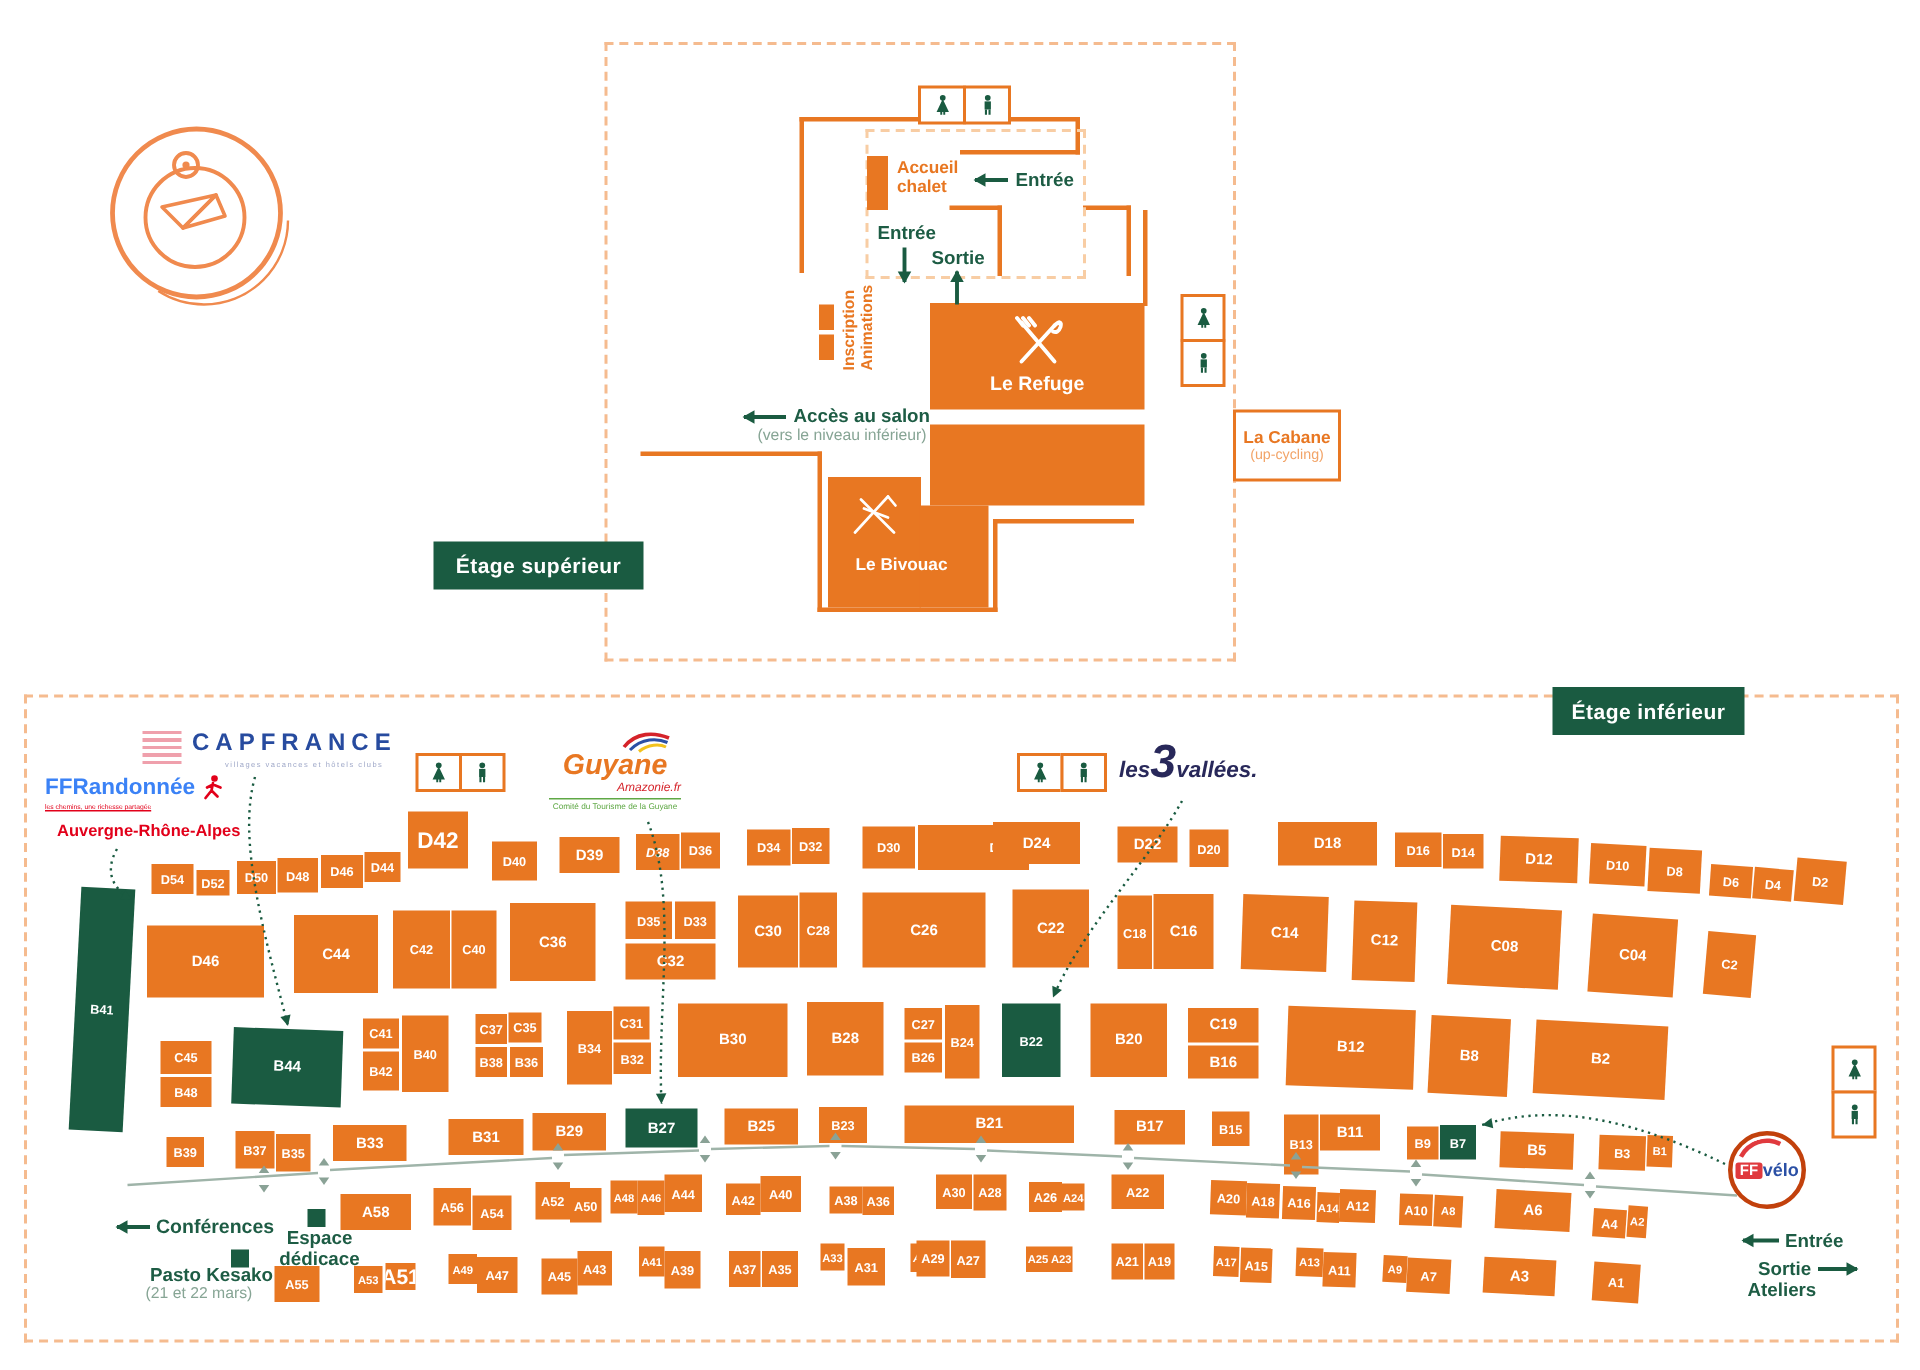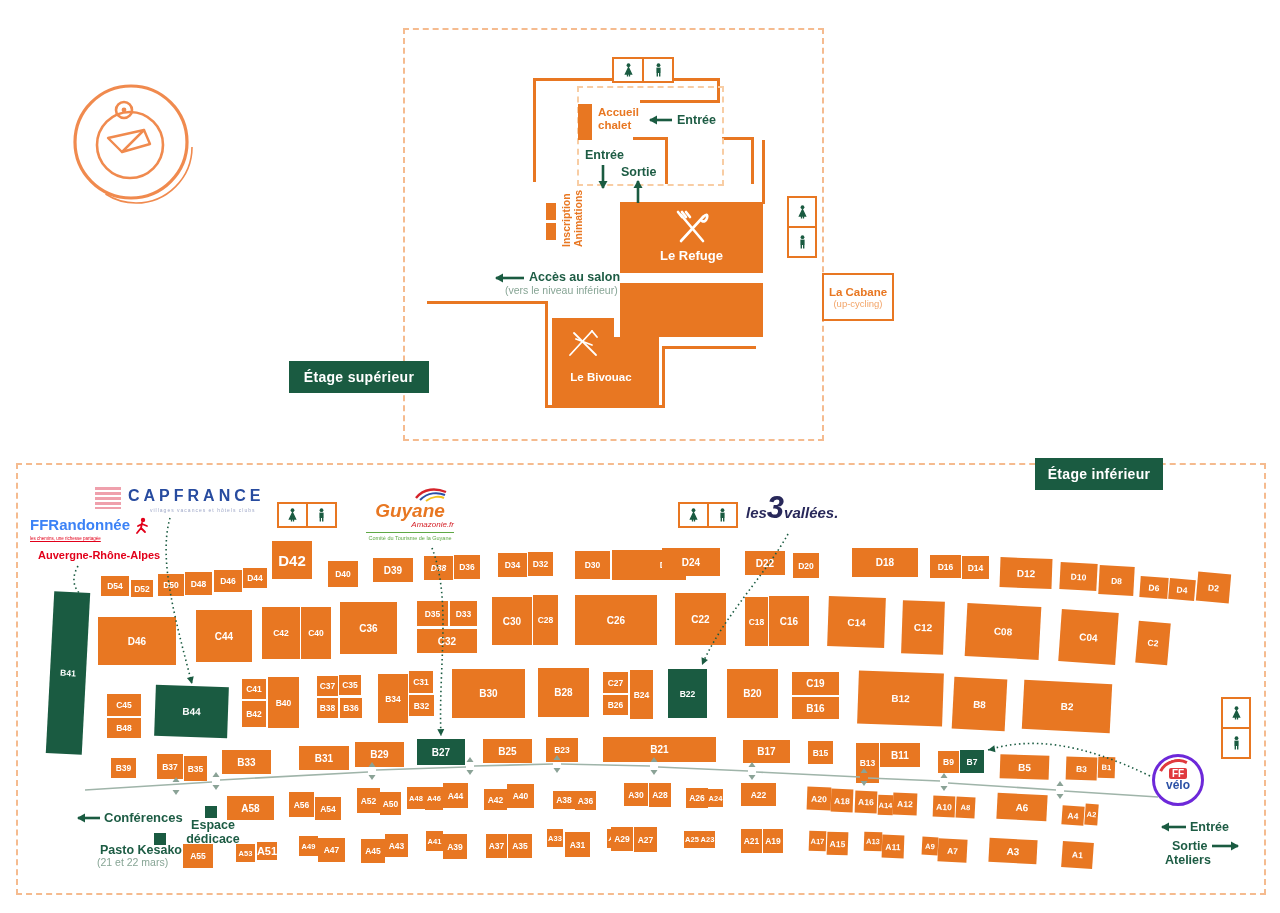--- a/index.html
+++ b/index.html
@@ -41,22 +41,22 @@
   #ffr-tag{color:#E2001A;font-size:4.5px;text-decoration:underline;margin-top:1px;}
   #ffr-region{color:#E2001A;font-size:11px;font-weight:bold;margin-top:8px;margin-left:8px;}
   #guyane{position:absolute;left:366px;top:486px;width:88px;text-align:center;}
   #guy-name{color:#E87722;font-size:19px;font-weight:bold;font-style:italic;line-height:18px;}
   #guy-sub{color:#D5232A;font-size:8px;font-style:italic;text-align:right;}
   #guy-tag{color:#5FA845;font-size:5.5px;border-top:1px solid #5FA845;margin-top:3px;padding-top:2px;}
   #les3vallees{position:absolute;left:746px;top:494px;color:#28285A;display:flex;align-items:baseline;font-style:italic;font-weight:bold;}
   #l3v-pre{font-size:15px;}
   #l3v-num{font-size:31px;line-height:28px;}
   #l3v-post{font-size:15px;}
-  #ffvelo{position:absolute;left:1152px;top:754px;width:46px;height:46px;border:3px solid #6d28d9;
-          border-radius:50%;background:#fff;display:flex;flex-direction:column;align-items:center;
+  #ffvelo{position:absolute;left:1152px;top:754px;width:46px;height:46px;border:3px solid #c2410c;
+          border-radius:50%;background:#fff;display:flex;flex-direction:row;align-items:center;
           justify-content:center;}
   #ffv-arc{position:absolute;inset:2px;border:3px solid transparent;border-top-color:#E03A3E;
            border-radius:50%;transform:rotate(-18deg);}
   #ffv-ff{background:#E03A3E;color:#fff;font-weight:bold;font-size:10px;line-height:11px;
           padding:0 3px;border-radius:2px;}
   #ffv-velo{color:#2B50A5;font-weight:bold;font-size:12px;line-height:13px;}
 </style>
 </head>
 <body>
 
@@ -299,21 +299,21 @@
       <div class="booth" style="left: 855px; top: 791px; width: 22px; height: 22px; font-size: 8.5px; transform: rotate(2deg);">A16</div>
       <div class="booth" style="left: 878px; top: 795px; width: 15px; height: 20px; font-size: 7.5px; transform: rotate(2deg);">A14</div>
       <div class="booth" style="left: 893px; top: 793px; width: 24px; height: 22px; font-size: 8.5px; transform: rotate(2deg);">A12</div>
       <div class="booth" style="left: 933px; top: 796px; width: 22px; height: 21px; font-size: 8.5px; transform: rotate(2deg);">A10</div>
       <div class="booth" style="left: 956px; top: 797px; width: 19px; height: 21px; font-size: 7.5px; transform: rotate(3deg);">A8</div>
       <div class="booth" style="left: 997px; top: 794px; width: 50px; height: 26px; font-size: 10px; transform: rotate(3deg);">A6</div>
       <div class="booth" style="left: 1062px; top: 806px; width: 22px; height: 19px; font-size: 8.5px; transform: rotate(4deg);">A4</div>
       <div class="booth" style="left: 1085px; top: 804px; width: 13px; height: 21px; font-size: 7.5px; transform: rotate(4deg);">A2</div>
       <div class="booth" style="left: 183px; top: 844px; width: 30px; height: 24px; font-size: 8.5px;">A55</div>
       <div class="booth" style="left: 236px; top: 844px; width: 19px; height: 18px; font-size: 7.5px;">A53</div>
-      <div class="booth" style="left: 257px; top: 842px; width: 20px; height: 18px; font-size: 11px;">A51</div>
+      <div class="booth" style="left: 257px; top: 842px; width: 20px; height: 18px; font-size: 14px;">A51</div>
       <div class="booth" style="left: 299px; top: 836px; width: 19px; height: 20px; font-size: 7.5px;">A49</div>
       <div class="booth" style="left: 318px; top: 838px; width: 27px; height: 24px; font-size: 8.5px;">A47</div>
       <div class="booth" style="left: 361px; top: 839px; width: 24px; height: 24px; font-size: 8.5px;">A45</div>
       <div class="booth" style="left: 385px; top: 834px; width: 23px; height: 23px; font-size: 8.5px;">A43</div>
       <div class="booth" style="left: 426px; top: 831px; width: 17px; height: 20px; font-size: 7.5px;">A41</div>
       <div class="booth" style="left: 443px; top: 834px; width: 24px; height: 25px; font-size: 8.5px;">A39</div>
       <div class="booth" style="left: 486px; top: 834px; width: 21px; height: 24px; font-size: 8.5px;">A37</div>
       <div class="booth" style="left: 508px; top: 834px; width: 24px; height: 24px; font-size: 8.5px;">A35</div>
       <div class="booth" style="left: 547px; top: 829px; width: 16px; height: 18px; font-size: 7.5px;">A33</div>
       <div class="booth" style="left: 565px; top: 832px; width: 25px; height: 25px; font-size: 8.5px;">A31</div>

